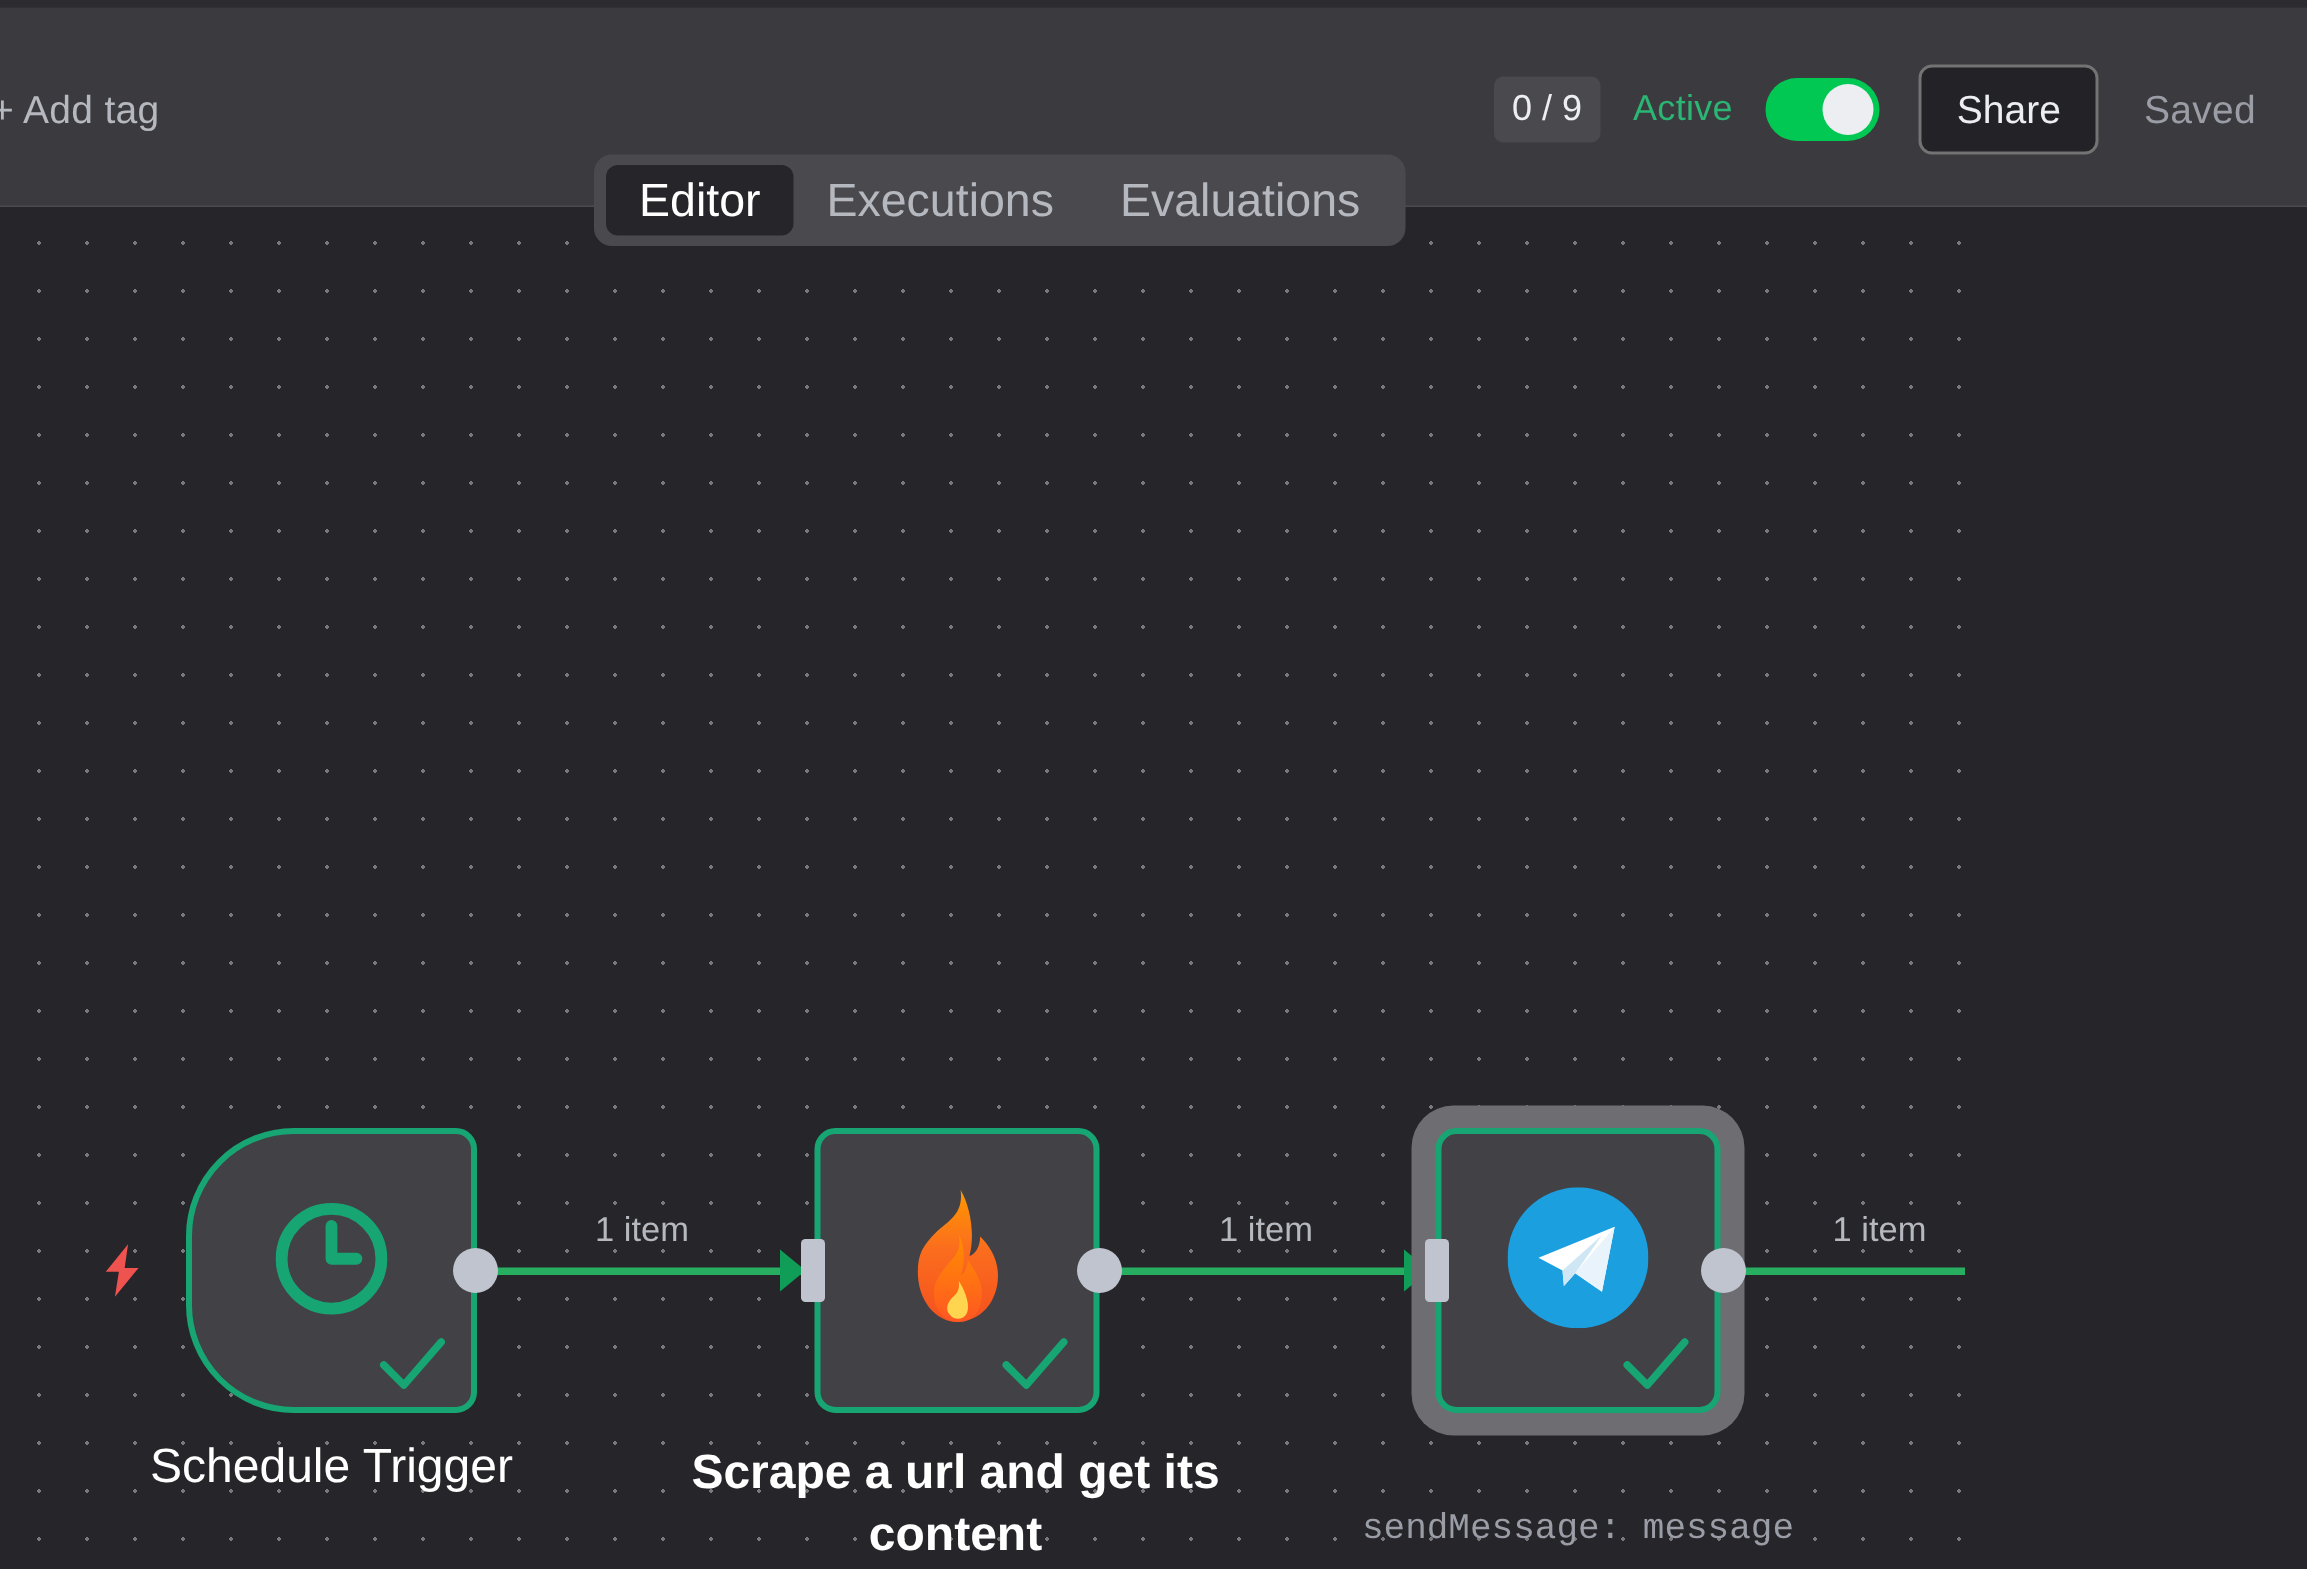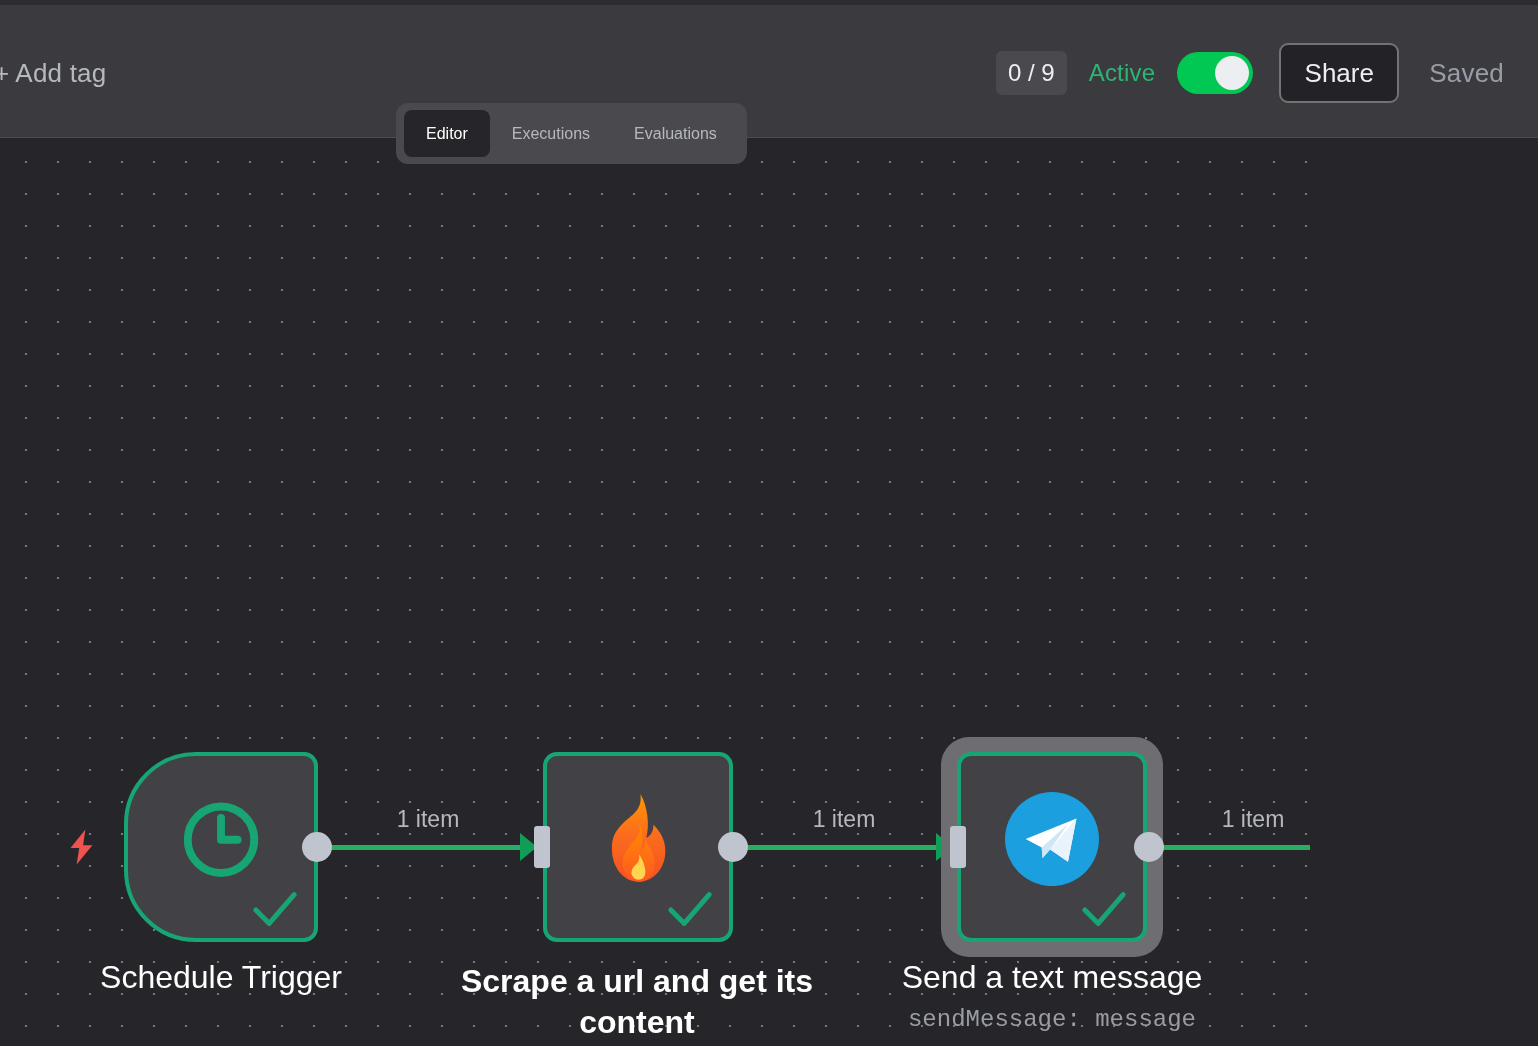--- a/index.html
+++ b/index.html
@@ -136,21 +136,21 @@
     display: flex;
     align-items: center;
     padding: 7px 8px;
     z-index: 5;
   }
   .tab {
     height: 47px;
     padding: 0 22px;
     display: flex;
     align-items: center;
-    font-size: 16px;
+    font-size: 31px;
     color: #b6b8bf;
     border-radius: 8px;
     cursor: pointer;
     white-space: nowrap;
   }
   .tab.active {
     background: #26262a;
     color: #ffffff;
   }
 
@@ -475,19 +475,18 @@
           <div class="node-check">
             <svg viewBox="0 0 24 20" width="46" height="40" aria-hidden="true">
               <path d="M2 10 L9 17 L22 2" fill="none" stroke="#17a673" stroke-width="2.6" stroke-linecap="round" stroke-linejoin="round"></path>
             </svg>
           </div>
         </div>
       </div>
     </div>
     <div class="port-in pi-3"></div>
     <div class="port-out po-3"></div>
-    <div class="node-label nl-3">Send a text message</div>
     <div class="node-sublabel ns-3">sendMessage: message</div>
 
     <div class="plus-btn"></div>
 
   </div>
 </div>
 
 </body></html>

